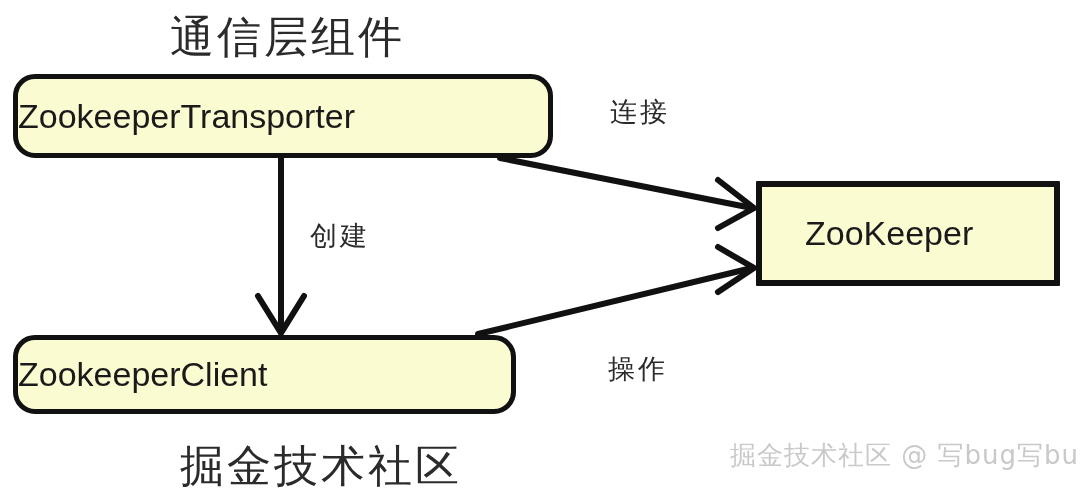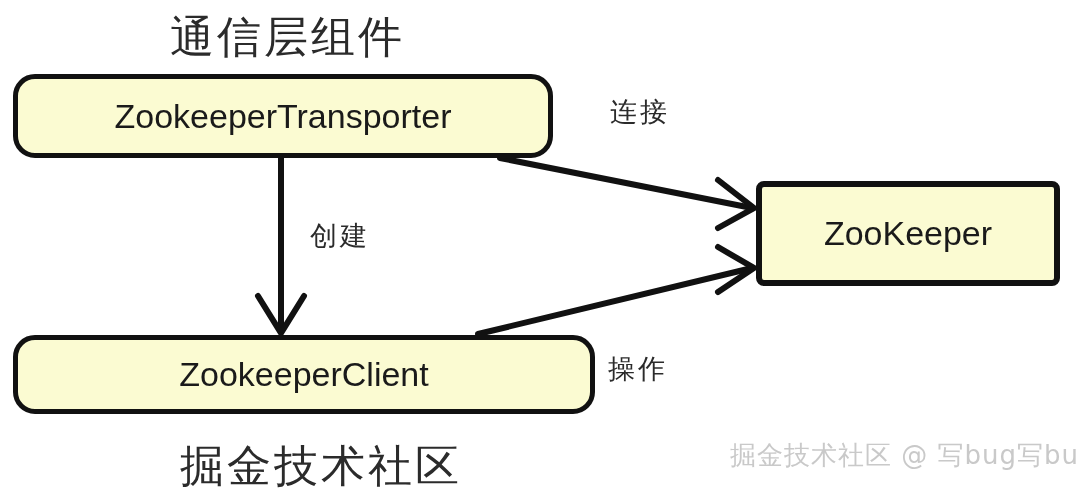--- a/index.html
+++ b/index.html
@@ -25,28 +25,29 @@
     width: 1080px;
     height: 492px;
   }
   .node-box {
     position: absolute;
     box-sizing: border-box;
     background: #fbfbd2;
     border: 5px solid #111111;
     display: flex;
     align-items: center;
-    justify-content: center;
+    justify-content: flex-start;
   }
   .node-box.rounded {
     border-radius: 22px;
   }
   .node-box.square {
-    border-radius: 8px;
+    border-radius: 1px;
     border-width: 6px;
+    padding-left: 43px;
   }
   .node-label {
     font-family: "Liberation Sans", "DejaVu Sans", sans-serif;
     font-size: 34px;
     font-weight: 400;
     color: #1a1a1a;
     letter-spacing: 0px;
     white-space: nowrap;
   }
   .cn-label {
@@ -70,21 +71,21 @@
   }
   #box-transporter {
     left: 13px;
     top: 74px;
     width: 540px;
     height: 84px;
   }
   #box-client {
     left: 13px;
     top: 335px;
-    width: 582px;
+    width: 503px;
     height: 79px;
   }
   #box-zookeeper {
     left: 756px;
     top: 181px;
     width: 304px;
     height: 105px;
   }
   #label-comm-layer {
     left: 170px;

